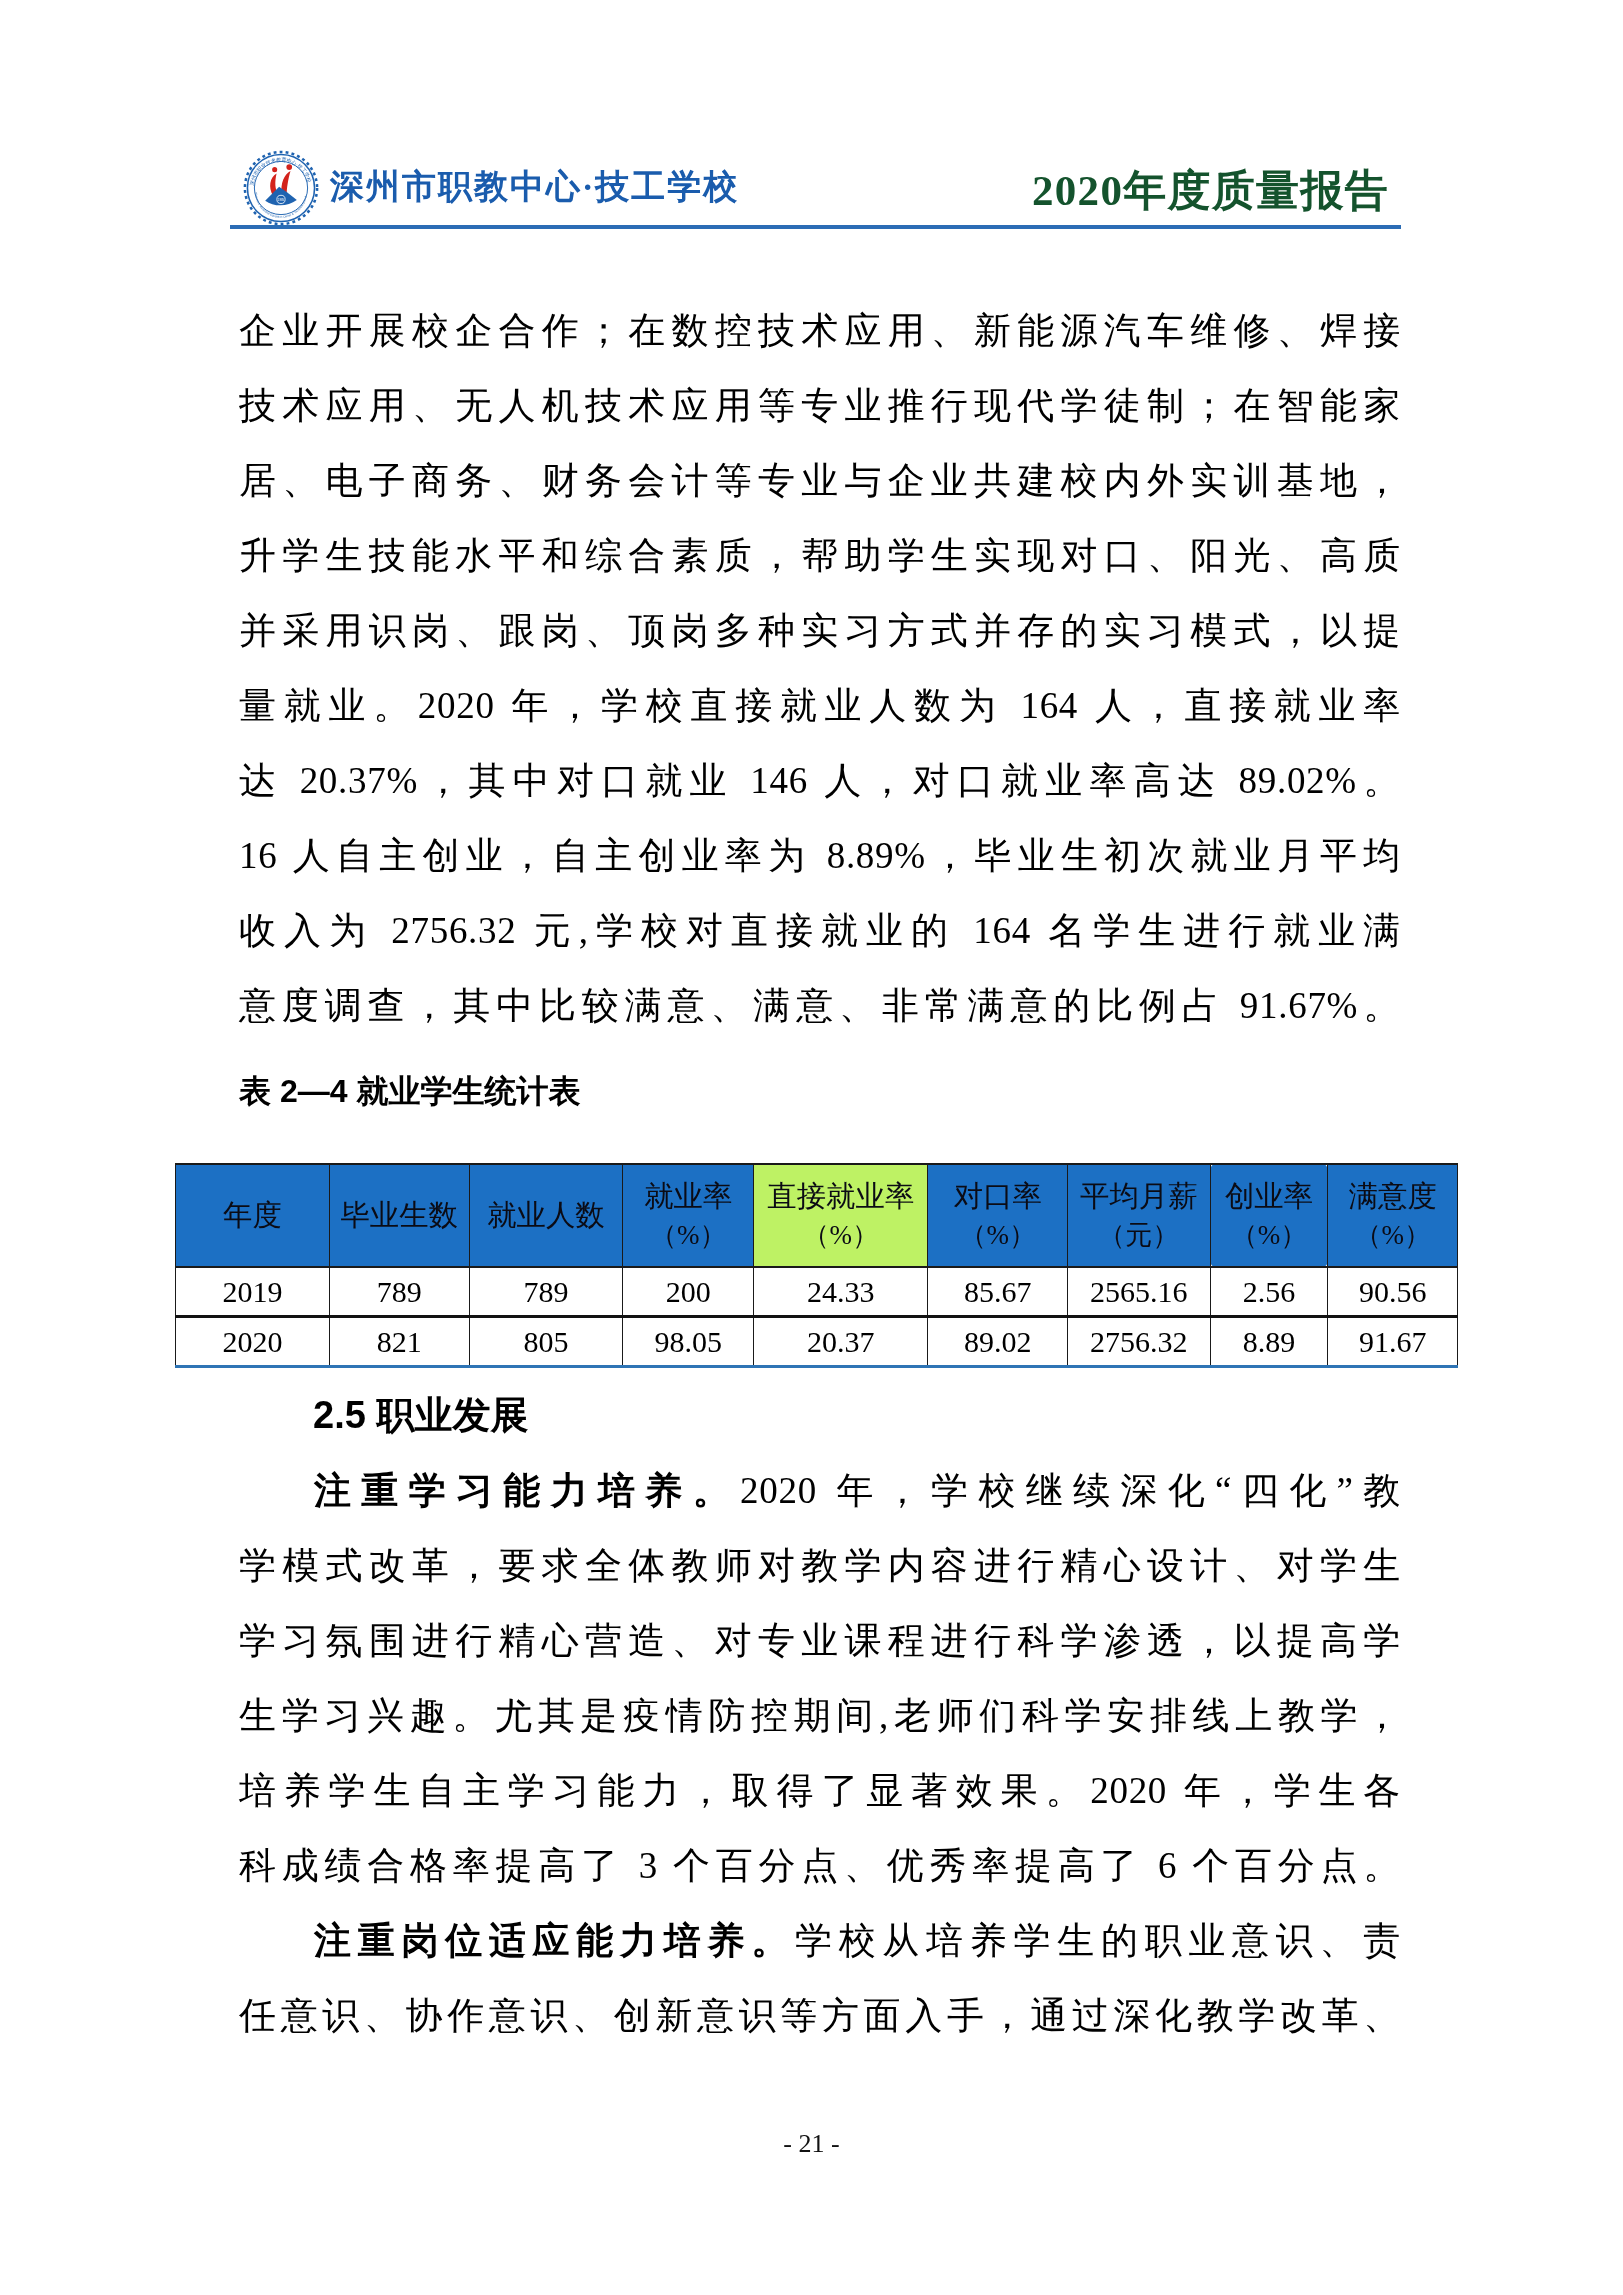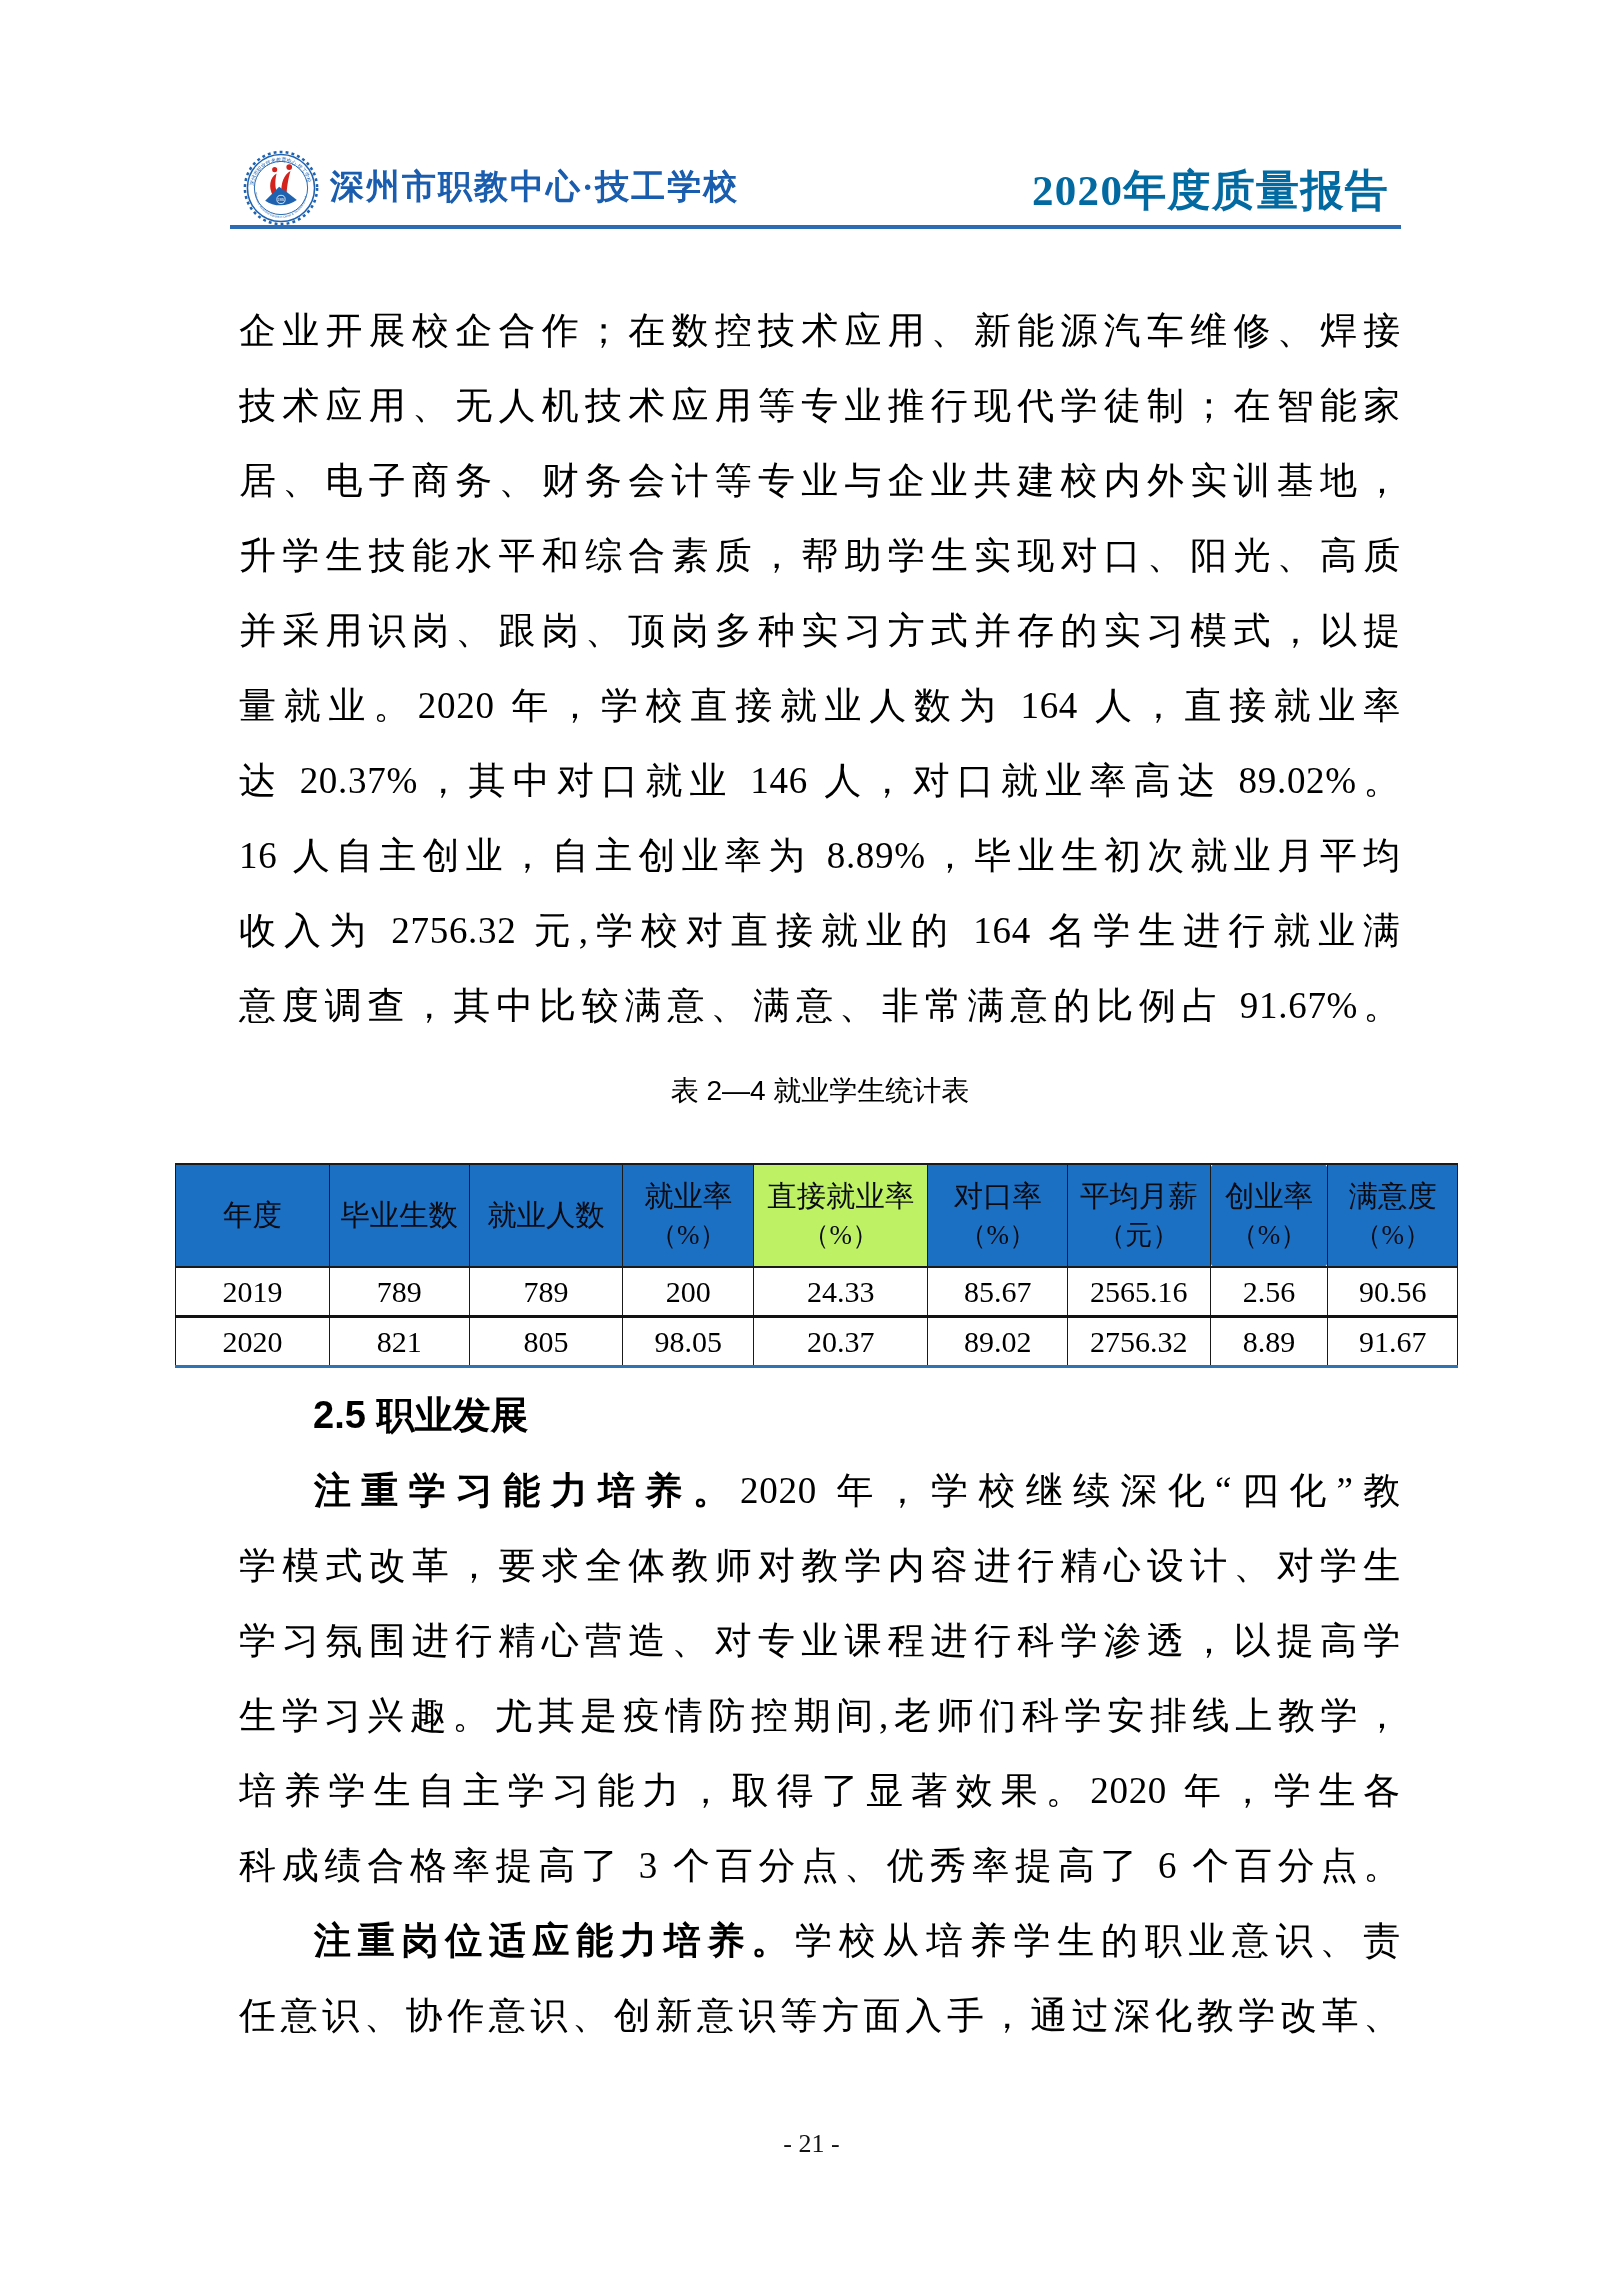--- a/index.html
+++ b/index.html
@@ -15,40 +15,40 @@
   
   .hdr-logo{position:absolute;left:243px;top:150px;width:76px;height:76px;}
   .hdr-name{
     position:absolute;left:330px;top:164px;height:46px;
     font-size:34px;font-weight:bold;color:#1a5cad;letter-spacing:2px;
     font-family:"Liberation Serif","DejaVu Serif",serif;
     line-height:46px;
   }
   .hdr-title{
     position:absolute;left:1032px;top:161px;width:366px;height:60px;
-    font-size:43px;font-weight:bold;color:#0369a1;letter-spacing:1.3px;
+    font-size:43px;font-weight:bold;color:#14532d;letter-spacing:1.3px;
     line-height:60px;text-align:left;
     font-family:"Liberation Serif","DejaVu Serif",serif;
   }
   .hdr-rule{position:absolute;left:230px;top:225px;width:1171px;height:3.9px;background:#2b6cb5;}
   
   .pblock{position:absolute;left:239px;width:1162px;}
   .p1{top:293px;}
   .p2{top:1453px;}
   .bline{
     font-size:37px;height:75px;line-height:75px;
     text-align:justify;text-align-last:justify;
     letter-spacing:0.7px;
   }
   .bline.indent{padding-left:75px;}
   .lead{font-weight:bold;font-family:"Liberation Sans","DejaVu Sans",sans-serif;}
   
   .tcaption{
     position:absolute;left:239px;top:1065px;width:1162px;height:52px;
-    text-align:center;font-size:28px;font-weight:normal;line-height:52px;
+    text-align:left;font-size:32px;font-weight:bold;line-height:52px;
     font-family:"Liberation Sans","DejaVu Sans",sans-serif;
   }
   
   .stats{
     position:absolute;left:175px;top:1163px;width:1283px;
     border-collapse:collapse;table-layout:fixed;
   }
   .stats th,.stats td{
     border:1.3px solid #1a1a1a;
     text-align:center;vertical-align:middle;

